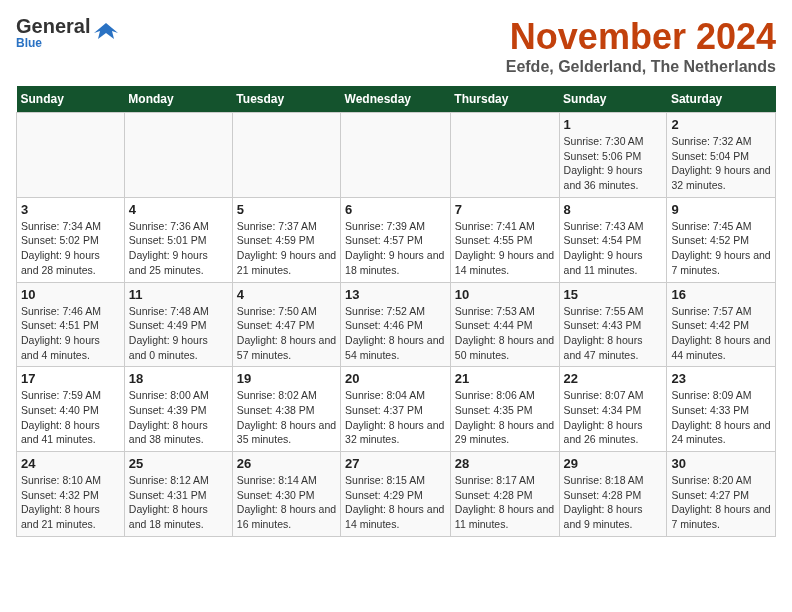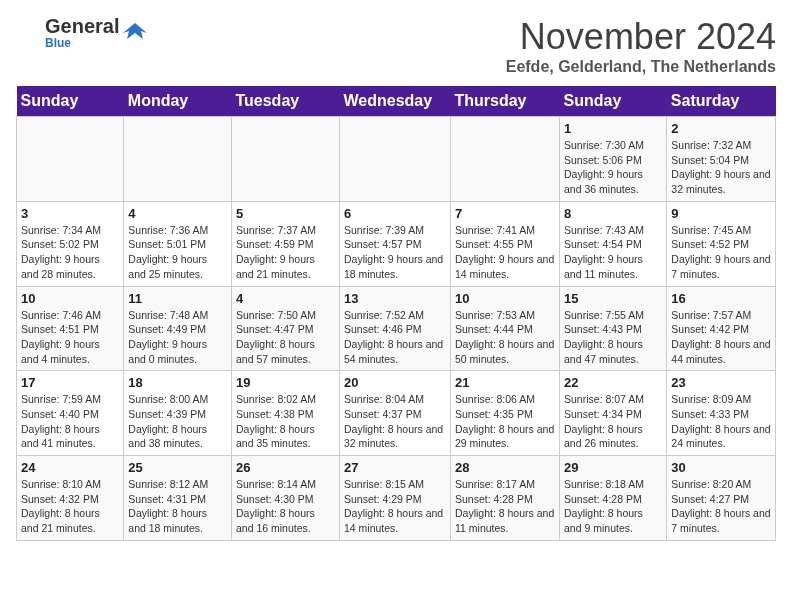--- a/index.html
+++ b/index.html
@@ -19,40 +19,40 @@
     .logo {
       display: flex;
       flex-direction: column;
       align-items: flex-start;
     }
     .title-section {
       text-align: right;
     }
     .month-title {
       font-size: 36px;
-      font-weight: normal;
-      color: #404040;
+      font-weight: bold;
+      color: #c2410c;
       margin-left: 32px;
     }
     .location {
       font-size: 16px;
       color: #555;
       font-weight: bold;
     }
     table {
       width: 100%;
       border-collapse: collapse;
       font-size: 11px;
     }
     thead tr th {
-      background-color: #4c1d95;
+      background-color: #14532d;
       color: #fff;
       padding: 6px 4px;
       text-align: left;
-      font-size: 16px;
+      font-size: 12px;
       font-weight: bold;
     }
     tbody tr td {
       border: 1px solid #ccc;
       vertical-align: top;
       padding: 4px;
       width: 113px;
       min-height: 80px;
       background: #fff;
     }
@@ -76,21 +76,21 @@
     tbody tr:nth-child(odd) td.empty-cell {
       background: #f9f9f9 !important;
     }
   </style>
 </head>
 <body>
 
 <div class="header">
   <div class="logo">
     <div style="display:flex; align-items:center; gap:2px;">
-      <div style="display:flex; flex-direction:column; line-height:1.05;margin-left:29px;">
+      <div style="display:flex; flex-direction:column; line-height:1.05;">
         <span style="font-size:20px; font-weight:bold; color:#333;">General</span>
         <span style="font-size:12px; font-weight:bold; color:#2a72c3;">Blue</span>
       </div>
       <svg width="28" height="28" viewBox="0 0 28 28">
         <polygon points="14,4 26,14 20,12 22,20 14,14 6,20 8,12 2,14" fill="#2a72c3"></polygon>
       </svg>
     </div>
   </div>
   <div class="title-section">
     <div class="month-title">November 2024</div>

